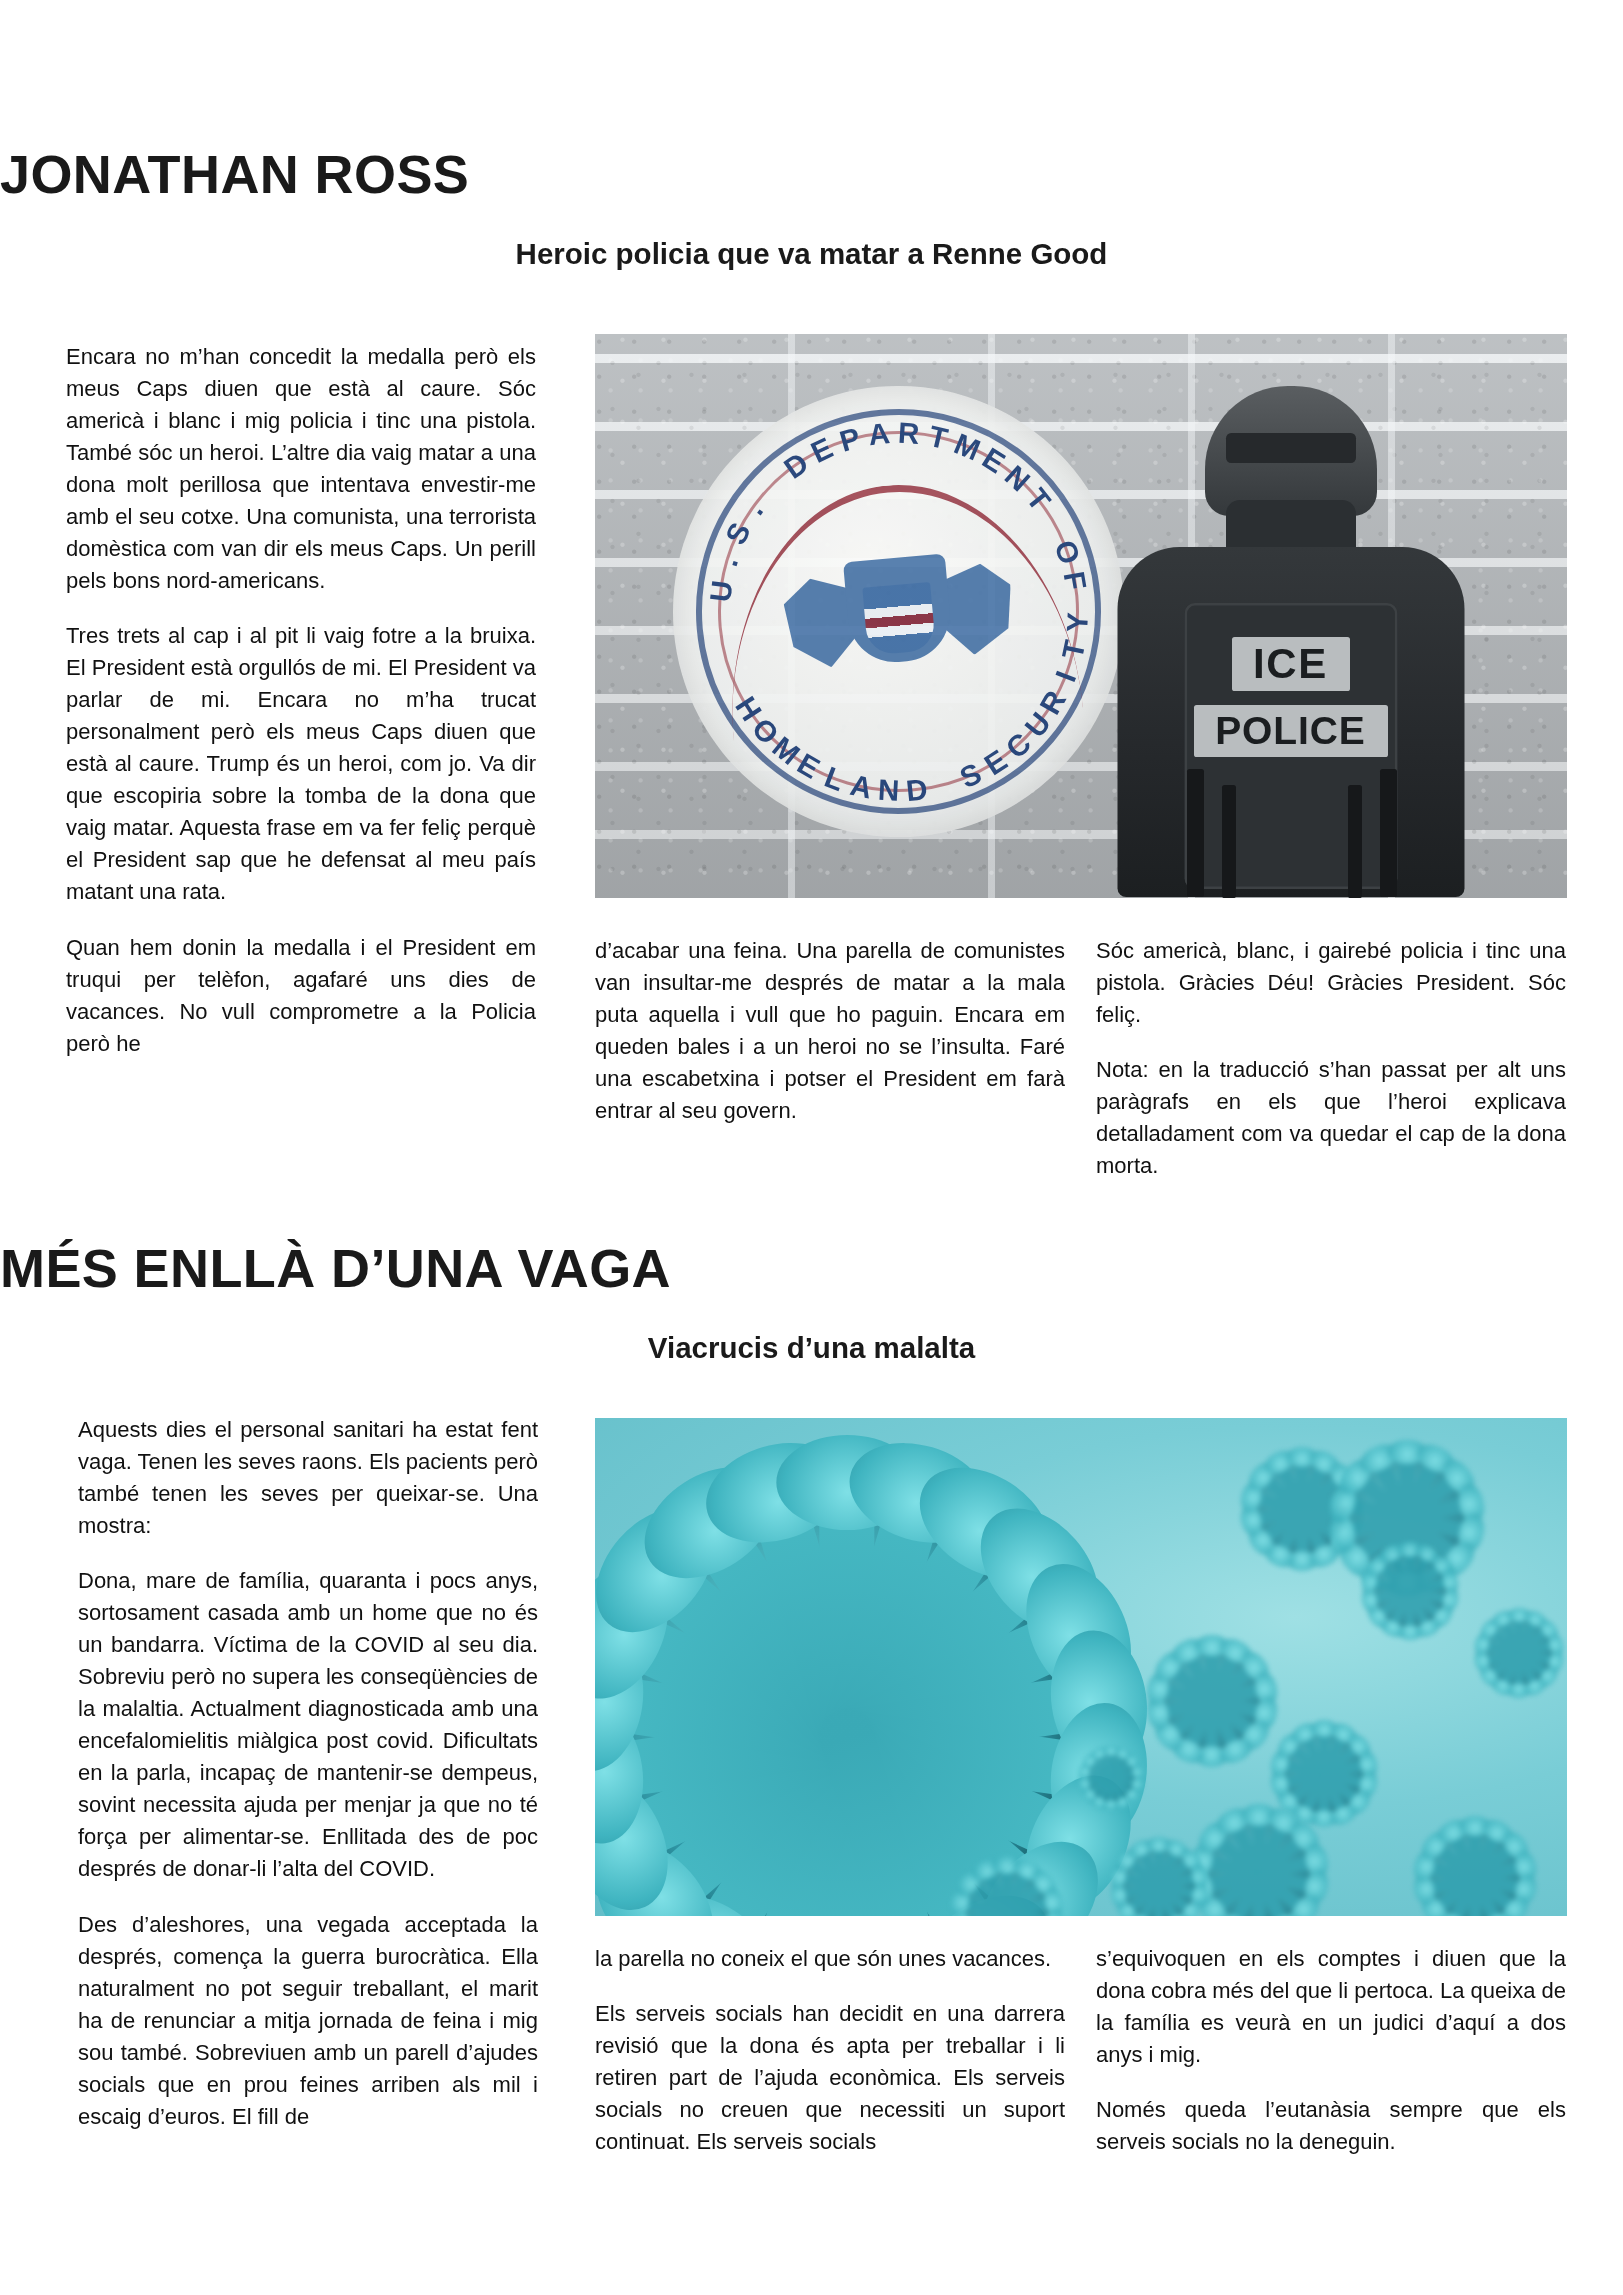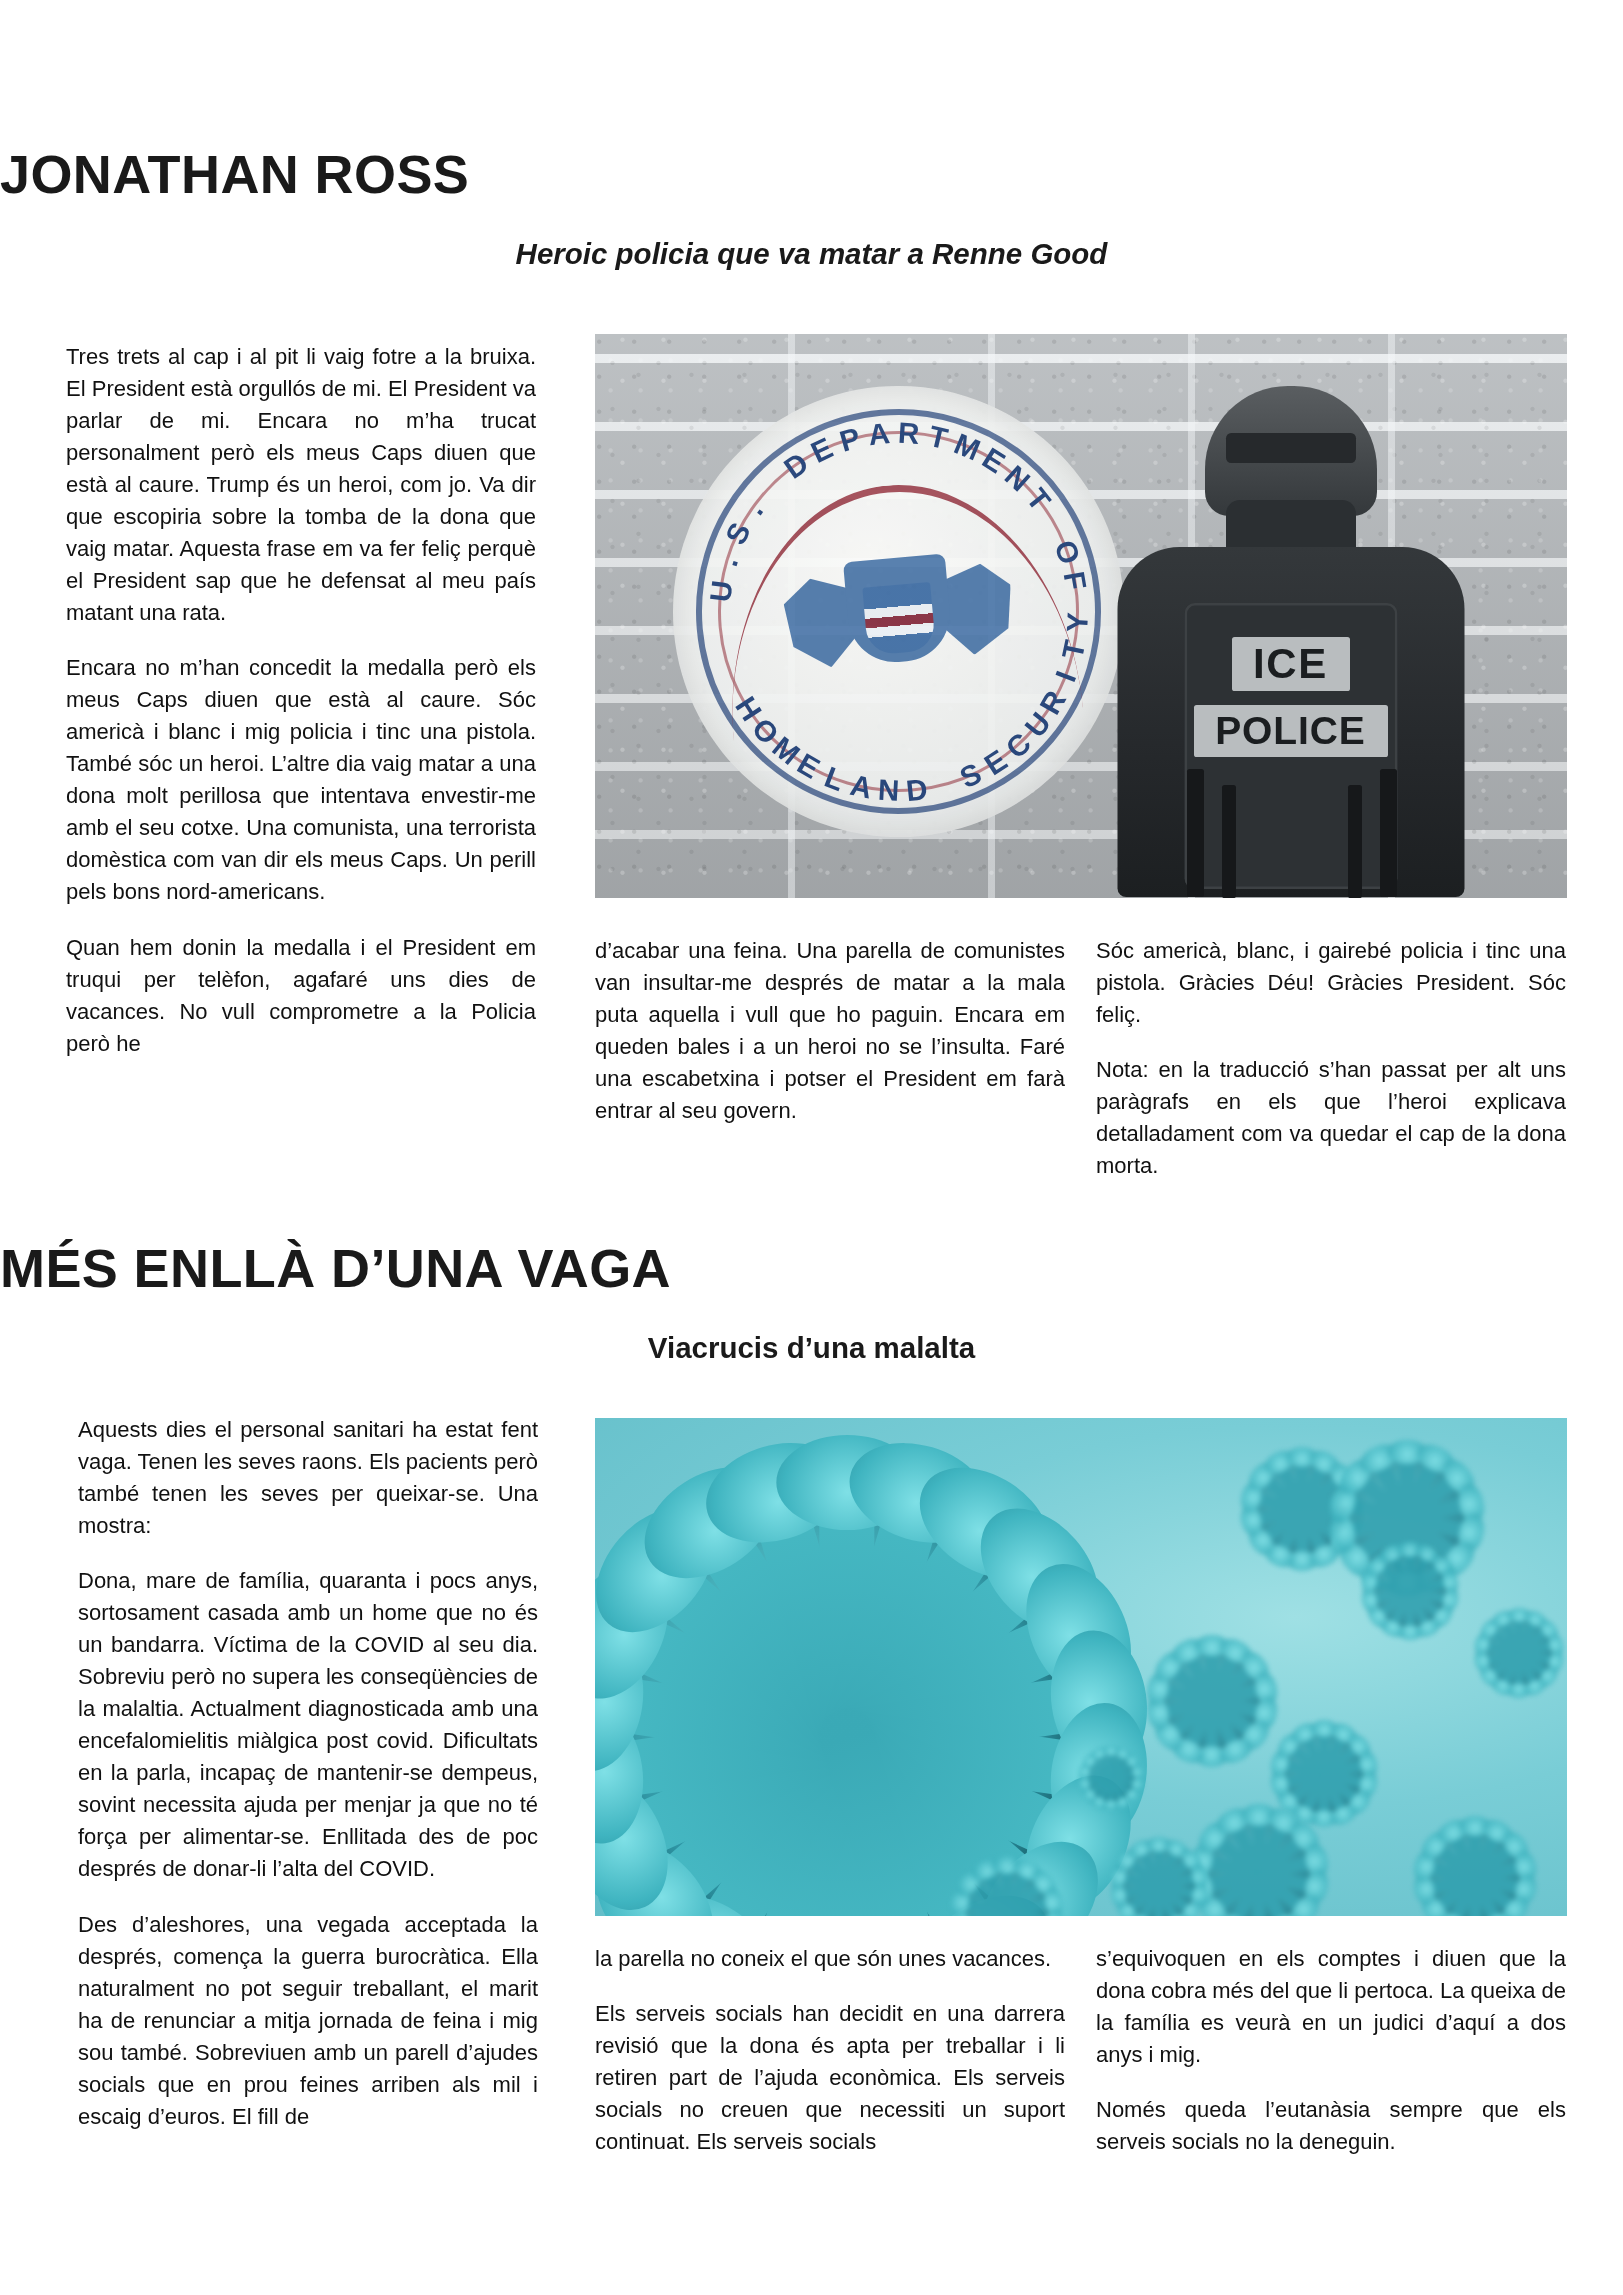--- a/index.html
+++ b/index.html
@@ -41,21 +41,21 @@
   }
 
   
   #article-one {
     position: absolute;
     left: 0;
     top: 0;
     width: 1623px;
   }
   #article-one .headline-main { margin-top: 147px; }
-  #article-one .subhead { margin-top: 21px; font-style: italic; }
+  #article-one .subhead { margin-top: 21px; }
 
   
   .col {
     position: absolute;
     font-size: 22px;
     line-height: 32px;
     text-align: justify;
     text-justify: inter-word;
     hyphens: none;
     color: #111;
@@ -453,22 +453,22 @@
       <div class="patch patch-ice">ICE</div>
       <div class="patch patch-police">POLICE</div>
       <div class="off-strap" style="left:83px;top:392px;width:17.4px;height:128px;"></div>
       <div class="off-strap" style="left:118px;top:408px;width:14px;height:113px;"></div>
       <div class="off-strap" style="right:80px;top:392px;width:17.4px;height:128px;"></div>
       <div class="off-strap" style="right:115px;top:408px;width:14px;height:113px;"></div>
     </div>
   </div>
 
   <div class="col" id="a1-col1">
+    <p>Encara no m’han concedit la medalla però els meus Caps diuen que està al caure. Sóc americà i blanc i mig policia i tinc una pistola. També sóc un heroi. L’altre dia vaig matar a una dona molt perillosa que intentava envestir-me amb el seu cotxe. Una comunista, una terrorista domèstica com van dir els meus Caps. Un perill pels bons nord-americans.</p>
     <p>Tres trets al cap i al pit li vaig  fotre a la bruixa. El President està orgullós de mi. El President va parlar de mi. Encara no m’ha trucat personalment però els meus Caps diuen que està al caure. Trump és un heroi, com jo. Va dir que escopiria sobre la tomba de la dona que vaig matar. Aquesta frase em va fer feliç perquè el President sap que he defensat al meu país matant una rata.</p>
-    <p>Encara no m’han concedit la medalla però els meus Caps diuen que està al caure. Sóc americà i blanc i mig policia i tinc una pistola. També sóc un heroi. L’altre dia vaig matar a una dona molt perillosa que intentava envestir-me amb el seu cotxe. Una comunista, una terrorista domèstica com van dir els meus Caps. Un perill pels bons nord-americans.</p>
     <p>Quan hem donin la medalla i el President em truqui per telèfon, agafaré uns dies de vacances. No vull comprometre a la Policia però he</p>
   </div>
 
   <div class="col" id="a1-col2">
     <p>d’acabar una feina. Una parella de comunistes van insultar-me després de matar a la mala puta aquella i vull que ho paguin. Encara em queden bales i a un heroi no se l’insulta. Faré una escabetxina i potser el President em farà entrar al seu govern.</p>
   </div>
 
   <div class="col" id="a1-col3">
     <p>Sóc americà, blanc, i gairebé policia i tinc una pistola. Gràcies Déu! Gràcies President. Sóc feliç.</p>
     <p>Nota: en la traducció s’han passat per alt uns paràgrafs en els que l’heroi explicava detalladament com va quedar el cap de la dona morta.</p>

